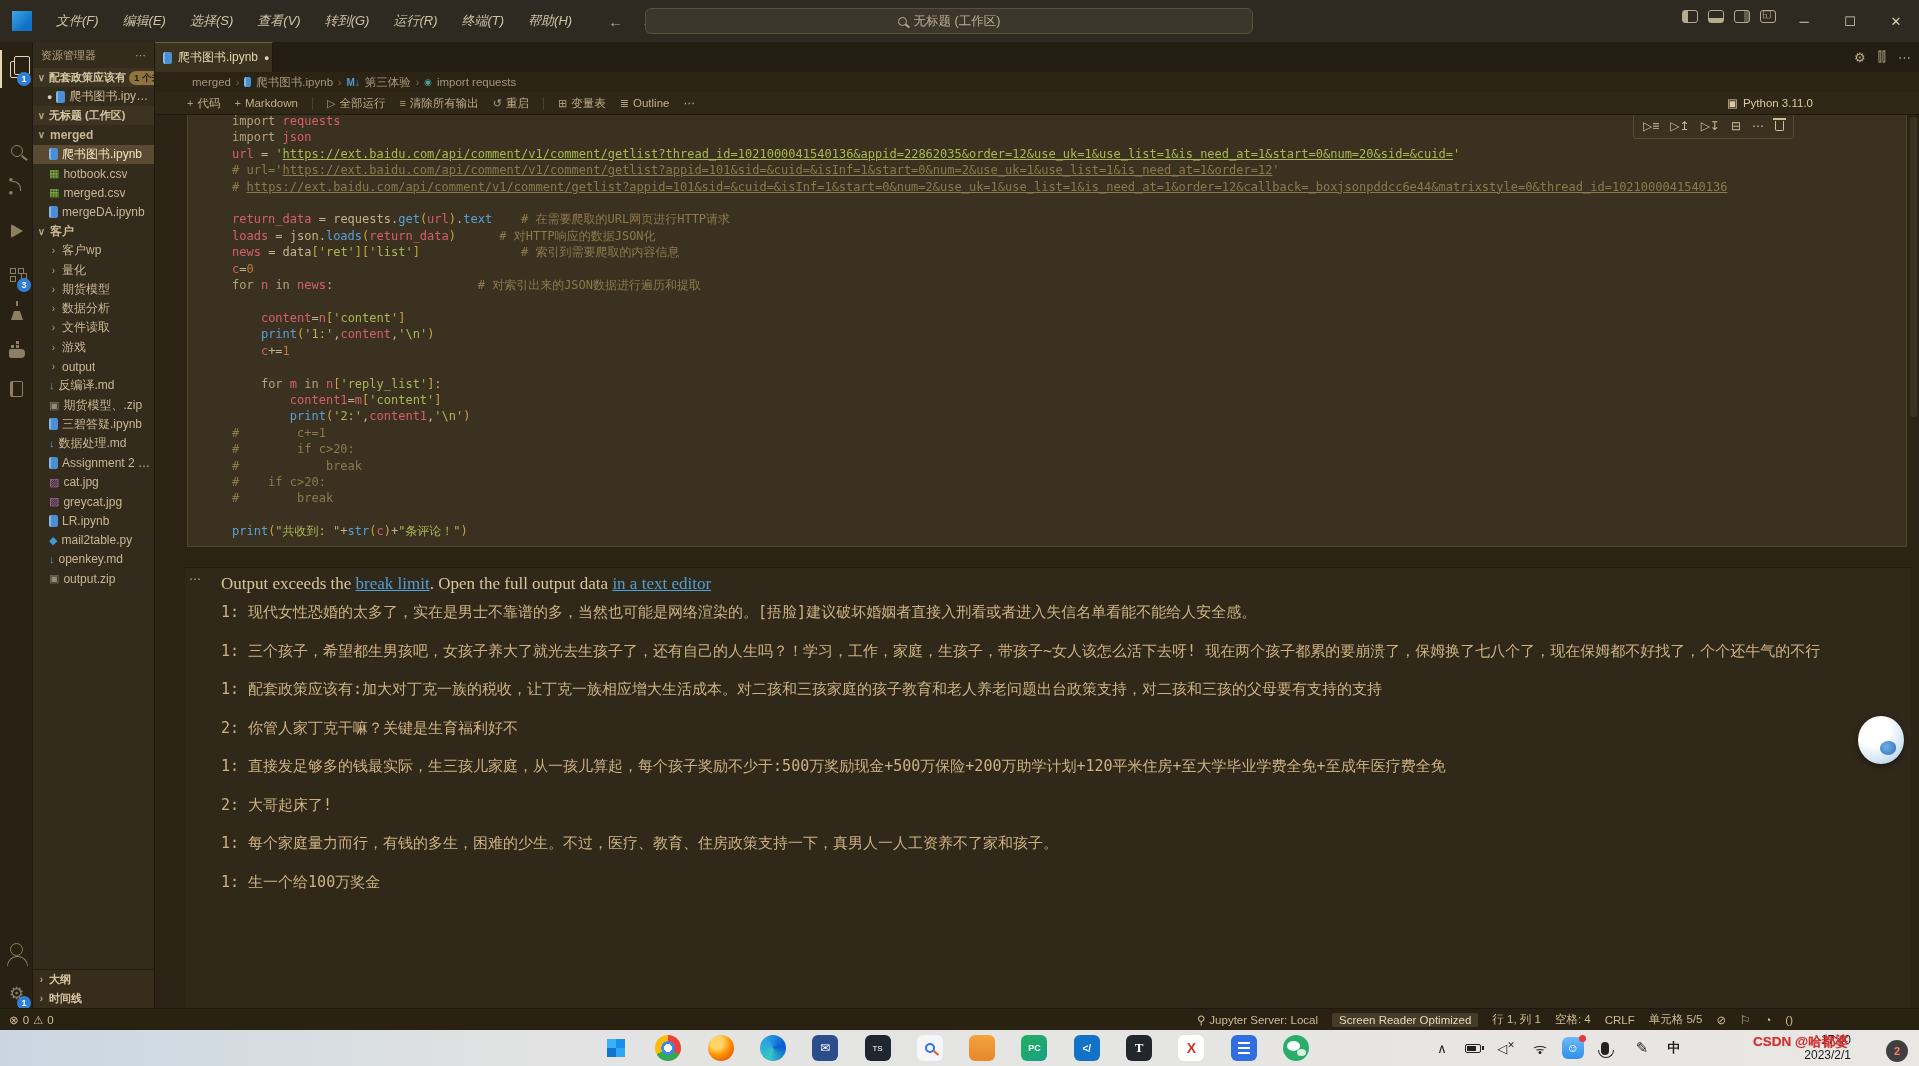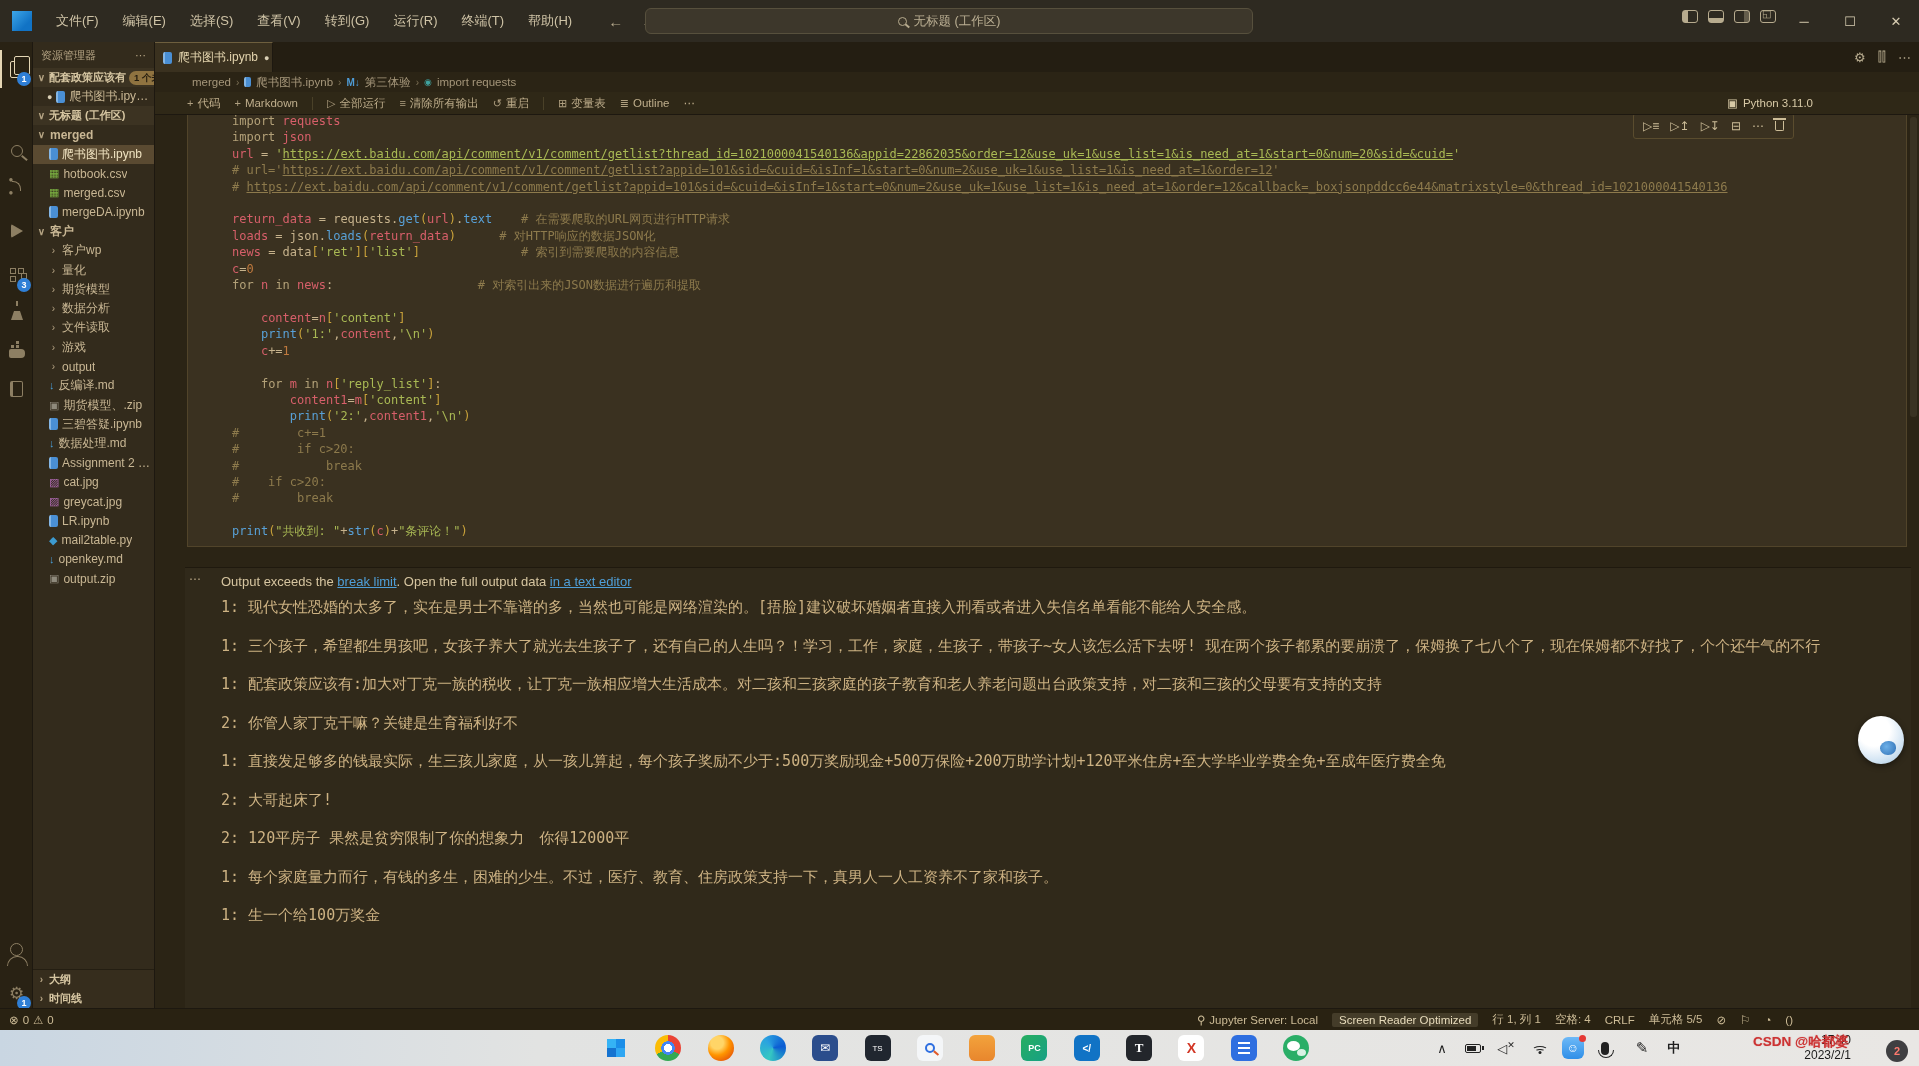--- a/index.html
+++ b/index.html
@@ -128,21 +128,21 @@
     padding:0 9px; color:#cdbd98; font-size:12px; }
   .i-trash { width:9px; height:10px; border:1.2px solid #cdbd98; border-top:none; border-radius:0 0 2px 2px; position:relative; }
   .i-trash:before { content:""; position:absolute; left:-3px; top:-3px; width:13px; height:1.5px; background:#cdbd98; }
   .execrow { position:absolute; left:33px; top:542px; width:1719px; height:20px; font-size:11px;
     color:#b9a684; display:flex; align-items:center; }
   .exec-count { font-family:"DejaVu Sans Mono", monospace; color:#8d7a55; margin-right:18px; }
   .exec-check { color:#5fb05f; margin-right:8px; font-size:12px; }
   .exec-lang { position:absolute; right:36px; color:#b9a684; }
   .outputarea { position:absolute; left:30px; right:8px; top:452px; bottom:0; background:#30291a;
     border-top:1px solid #1f190e; padding:6px 0 0 16px; }
-  .out-notice { font-family:Liberation Sans, sans-serif; font-size:13px; color:#d6c5a0;
+  .out-notice { font-family:Liberation Serif, serif; font-size:17px; color:#d6c5a0;
     padding-left:20px; display:flex; gap:0; white-space:pre; }
   .out-notice a { color:#4f9fd8; text-decoration:underline; }
   .out-more { position:absolute; left:4px; top:4px; color:#b9a684; font-size:12px; letter-spacing:1px;}
   .out-lines { margin-top:9px; padding-left:20px; }
   .out-line { font-family:"DejaVu Sans Mono", monospace; font-size:15px; line-height:19px;
     color:#cdb283; margin-bottom:19.5px; white-space:nowrap; }
   .nb-scrollbar { position:absolute; right:2px; top:2px; width:7px; height:300px;
     background:rgba(255,244,214,0.07); border-radius:3px; }
 
   
@@ -215,21 +215,21 @@
   .floatball:after { content:""; position:absolute; right:8px; bottom:9px; width:16px; height:14px;
     background:radial-gradient(circle at 40% 40%, #6db0e8, #2f6fb4); border-radius:55% 45% 50% 50%; }
 </style>
 </head>
 <body>
 
 <div class="app">
 
   <div class="titlebar">
     <div class="vslogo"></div>
-    <div id="menubar" style="display: flex;">
+    <div id="menubar" style="display: flex; font-style: italic;">
         <div class="menu-item">文件(F)</div>
         <div class="menu-item">编辑(E)</div>
         <div class="menu-item">选择(S)</div>
         <div class="menu-item">查看(V)</div>
         <div class="menu-item">转到(G)</div>
         <div class="menu-item">运行(R)</div>
         <div class="menu-item">终端(T)</div>
         <div class="menu-item">帮助(H)</div>
       </div>
     <div class="nav-arrows">
@@ -545,21 +545,20 @@
         <div class="outputarea">
           <span class="out-more">⋯</span>
           <div class="out-notice"><span>Output exceeds the </span><a>break limit</a><span>. Open the full output data </span><a>in a text editor</a></div>
           <div class="out-lines" id="outlines">
               <div class="out-line">1: 现代女性恐婚的太多了，实在是男士不靠谱的多，当然也可能是网络渲染的。[捂脸]建议破坏婚姻者直接入刑看或者进入失信名单看能不能给人安全感。</div>
               <div class="out-line">1: 三个孩子，希望都生男孩吧，女孩子养大了就光去生孩子了，还有自己的人生吗？！学习，工作，家庭，生孩子，带孩子~女人该怎么活下去呀! 现在两个孩子都累的要崩溃了，保姆换了七八个了，现在保姆都不好找了，个个还牛气的不行</div>
               <div class="out-line">1: 配套政策应该有:加大对丁克一族的税收，让丁克一族相应增大生活成本。对二孩和三孩家庭的孩子教育和老人养老问题出台政策支持，对二孩和三孩的父母要有支持的支持</div>
               <div class="out-line">2: 你管人家丁克干嘛？关键是生育福利好不</div>
               <div class="out-line">1: 直接发足够多的钱最实际，生三孩儿家庭，从一孩儿算起，每个孩子奖励不少于:500万奖励现金+500万保险+200万助学计划+120平米住房+至大学毕业学费全免+至成年医疗费全免</div>
               <div class="out-line">2: 大哥起床了!</div>
-              <div class="out-line">2: 120平房子 果然是贫穷限制了你的想象力　你得12000平</div>
               <div class="out-line">1: 每个家庭量力而行，有钱的多生，困难的少生。不过，医疗、教育、住房政策支持一下，真男人一人工资养不了家和孩子。</div>
               <div class="out-line">1: 生一个给100万奖金</div>
             </div>
         </div>
 
         <div class="nb-scrollbar"></div>
       </div>
     </div>
   </div>
 

